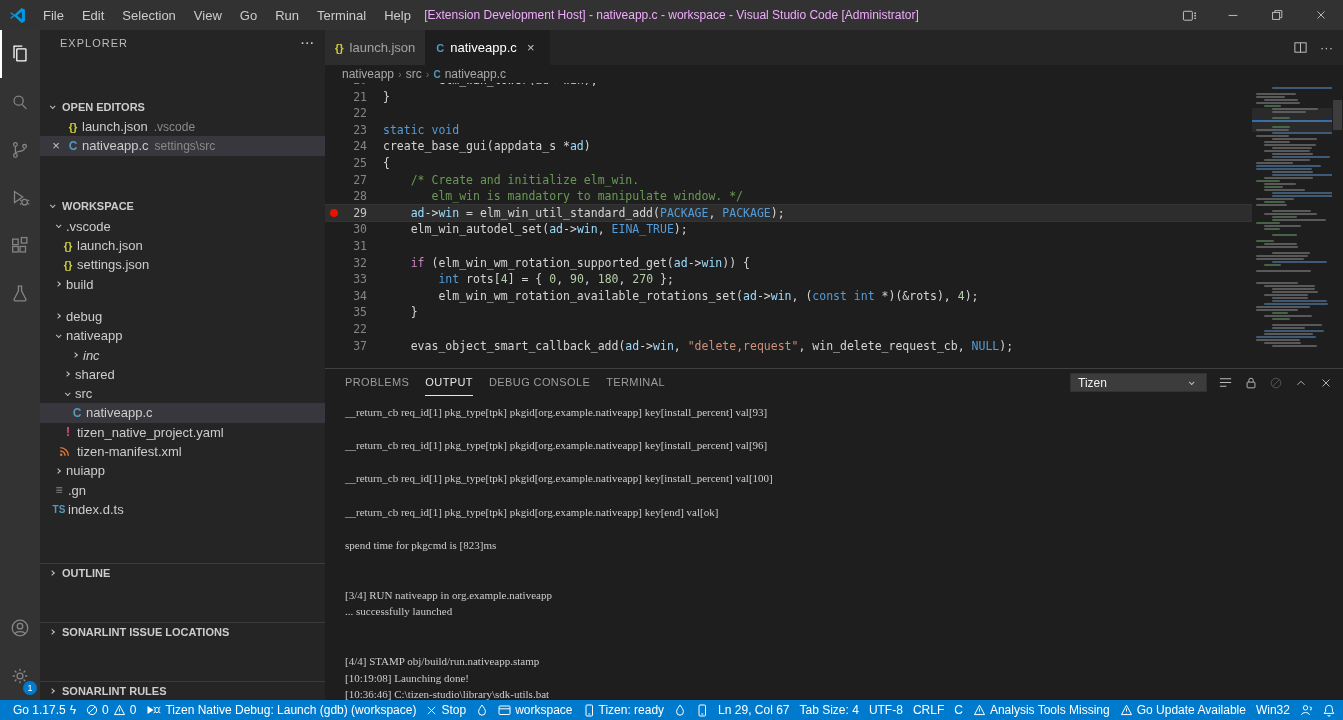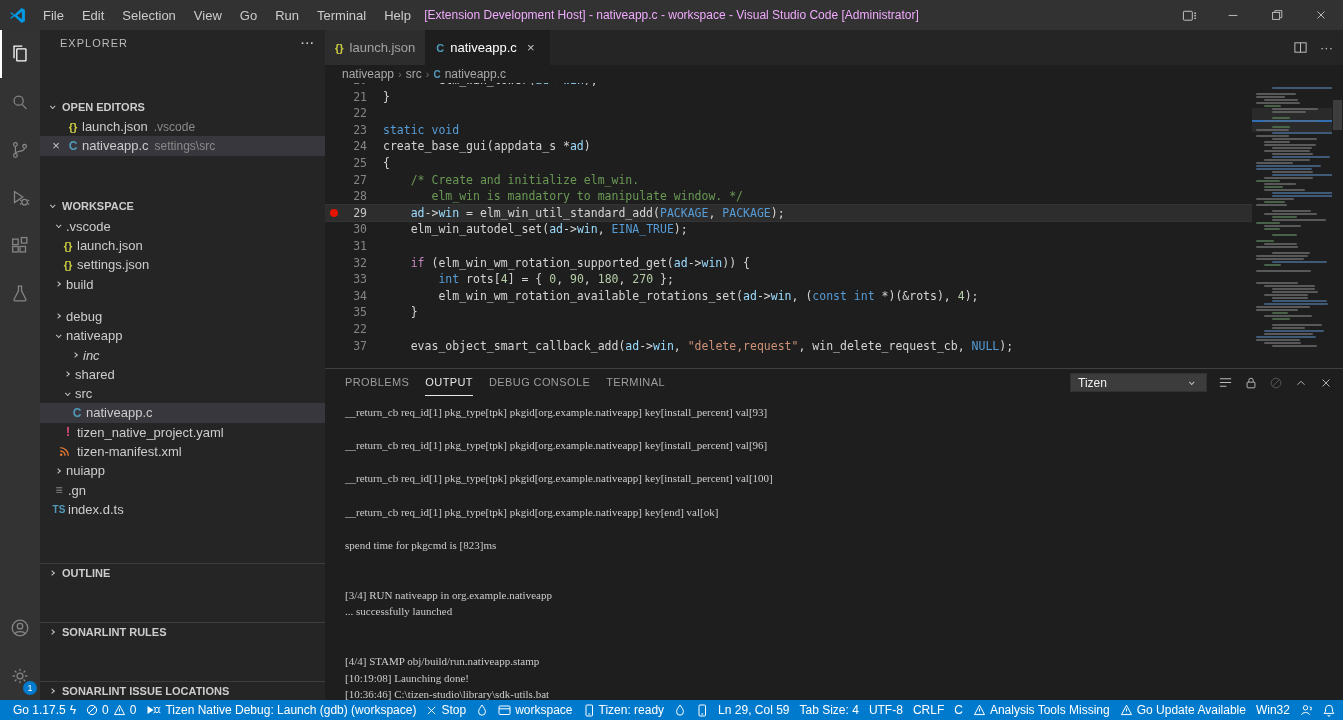--- a/index.html
+++ b/index.html
@@ -335,27 +335,27 @@
         <div class="sec-head">
           <span class="chvbox">
             <span class="chv r"></span>
           </span>
           <span>OUTLINE</span>
         </div>
         <div class="sec-head">
           <span class="chvbox">
             <span class="chv r"></span>
           </span>
+          <span>SONARLINT ISSUE LOCATIONS</span>
+        </div>
+        <div class="sec-head">
+          <span class="chvbox">
+            <span class="chv r"></span>
+          </span>
           <span>SONARLINT RULES</span>
-        </div>
-        <div class="sec-head">
-          <span class="chvbox">
-            <span class="chv r"></span>
-          </span>
-          <span>SONARLINT ISSUE LOCATIONS</span>
         </div>
       </div>
   </div>
 
   <div class="editor-col">
     <div class="tabbar">
       <div class="tab inactive">
         <span class="fi fi-json">{}</span>
         <span>launch.json</span>
       </div>
@@ -626,21 +626,21 @@
     </div>
     <div class="sb-item">
       <span class="ico">
           <svg width="12" height="13" viewBox="0 0 12 13" fill="none" stroke="#fff">
             <rect x="3" y="1" width="6.5" height="11" rx="1"></rect>
             <path d="M5.3 10h2"></path>
           </svg>
         </span>
     </div>
     <div class="sb-item">
-        <span>Ln 29, Col 59</span>
+        <span>Ln 29, Col 67</span>
       </div>
     <div class="sb-item">
         <span>Tab Size: 4</span>
       </div>
     <div class="sb-item">
         <span>UTF-8</span>
       </div>
     <div class="sb-item">
         <span>CRLF</span>
       </div>

